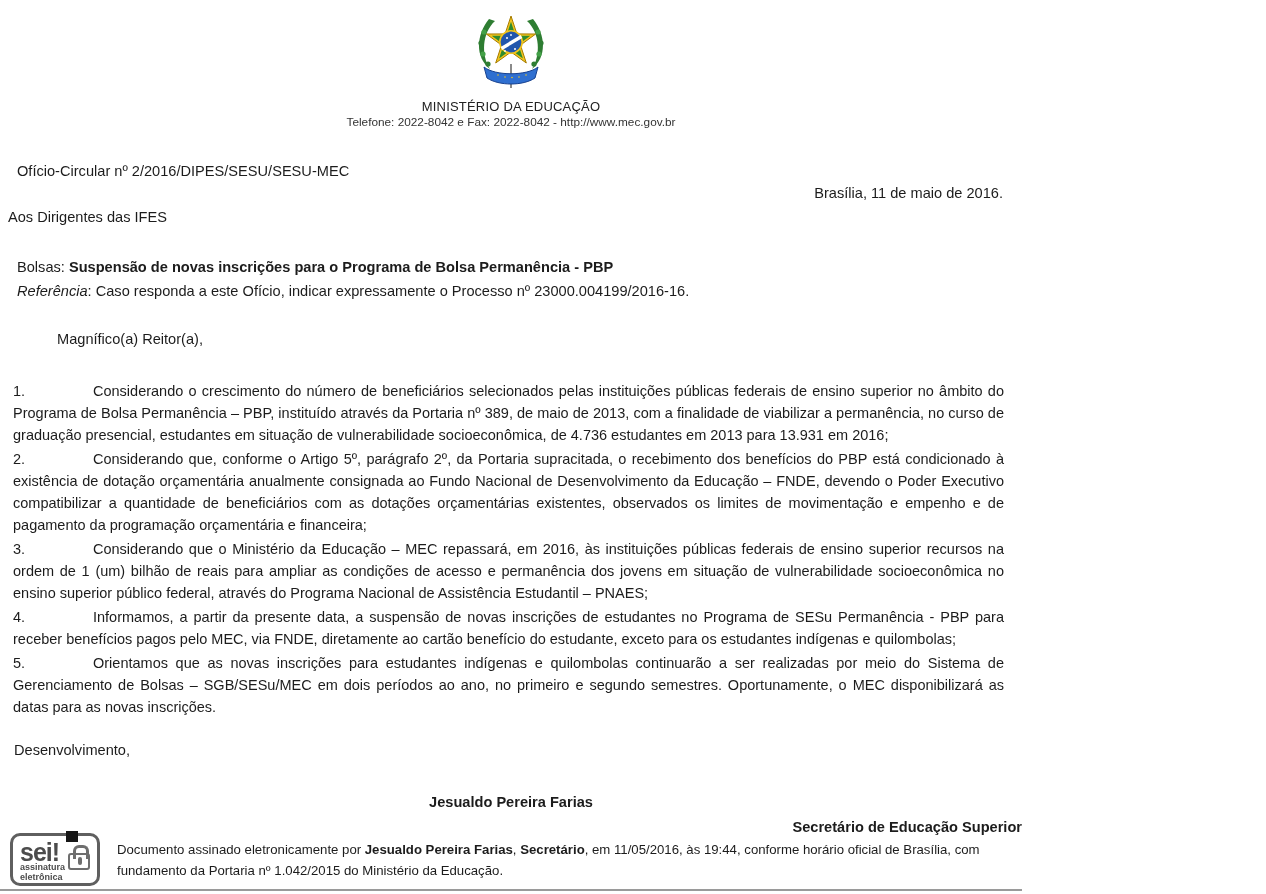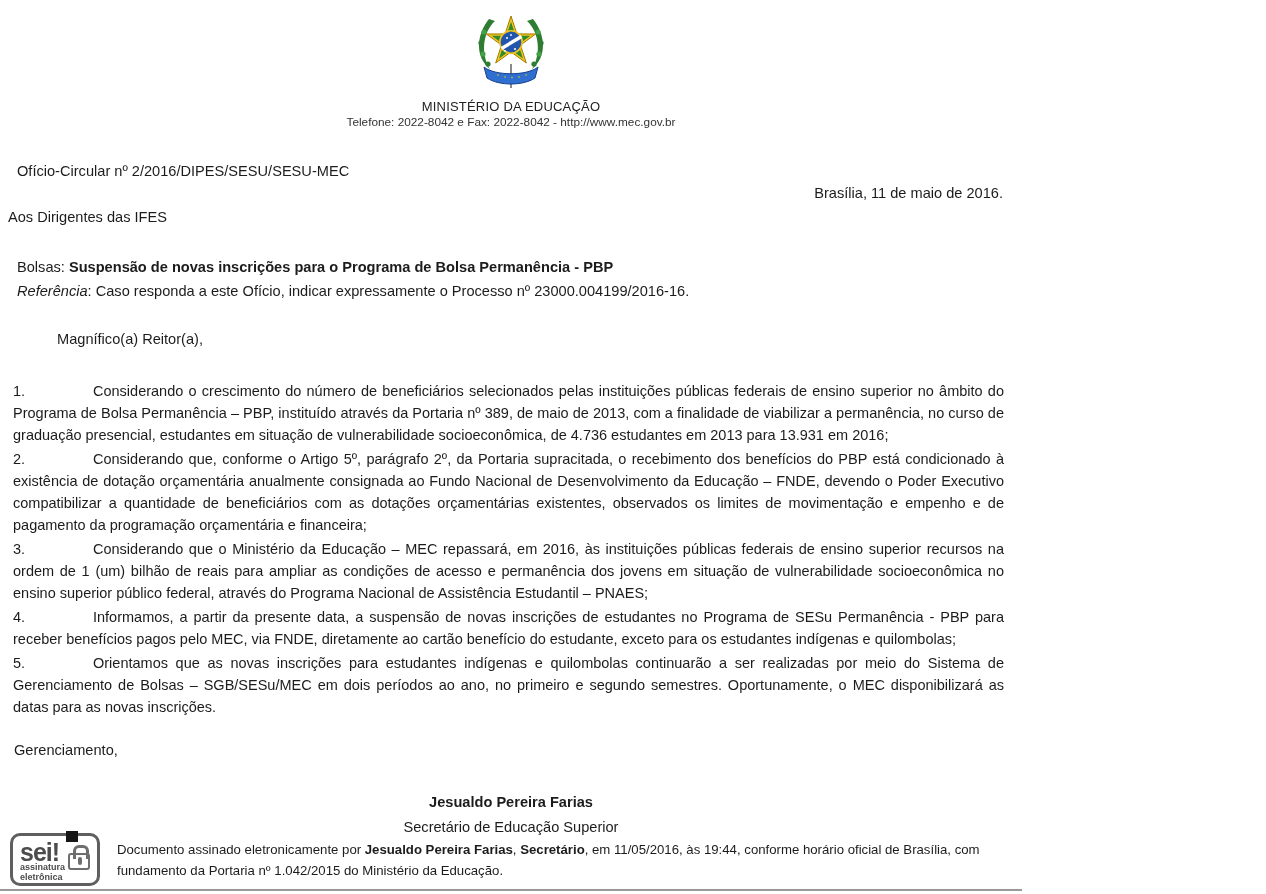--- a/index.html
+++ b/index.html
@@ -29,21 +29,21 @@
   .salutation { margin:32px 0 0 57px; font-size:14.6px; }
 
   
   .paras { margin:33px 18px 0 13px; }
   .para  { font-size:14.5px; line-height:22px; text-align:justify; margin-bottom:2px; }
   .para-num { display:inline-block; width:80px; }
 
   
   .closing    { margin:24px 0 0 14px; font-size:14.6px; }
   .signer     { margin-top:36px; text-align:center; font-size:14.6px; font-weight:bold; }
-  .signer-ttl { margin-top:9px;  text-align:center; font-size:14.6px; }
+  .signer-ttl { margin-top:9px;  text-align:right; font-size:14.6px;font-weight:bold; }
 
   
   .sig-footer { position:absolute; left:10px; right:20px; top:833px; display:flex; align-items:center; }
   .sei-box {
     position:relative; flex:0 0 auto; width:90px; height:53px;
     border:3px solid #5f5f5f; border-radius:10px; background:#fff;
     padding:5px 4px 0 7px;
   }
   .sei-tab { position:absolute; top:-5px; left:53px; width:12px; height:11px; background:#161616; }
   .sei-word { font-size:25px; font-weight:bold; color:#4c4c4c; line-height:22px; letter-spacing:-1px; }
@@ -116,21 +116,21 @@
   <div class="salutation">Magnífico(a) Reitor(a),</div>
 
   <div class="paras">
     <div class="para"><span class="para-num">1.</span><span>Considerando o crescimento do número de beneficiários selecionados pelas instituições públicas federais de ensino superior no âmbito do Programa de Bolsa Permanência – PBP, instituído através da Portaria nº 389, de maio de 2013, com a finalidade de viabilizar a permanência, no curso de graduação presencial, estudantes em situação de vulnerabilidade socioeconômica, de 4.736 estudantes em 2013 para 13.931 em 2016;</span></div>
     <div class="para"><span class="para-num">2.</span><span>Considerando que, conforme o Artigo 5º, parágrafo 2º, da Portaria supracitada, o recebimento dos benefícios do PBP está condicionado à existência de dotação orçamentária anualmente consignada ao Fundo Nacional de Desenvolvimento da Educação – FNDE, devendo o Poder Executivo compatibilizar a quantidade de beneficiários com as dotações orçamentárias existentes, observados os limites de movimentação e empenho e de pagamento da programação orçamentária e financeira;</span></div>
     <div class="para"><span class="para-num">3.</span><span>Considerando que o Ministério da Educação – MEC repassará, em 2016, às instituições públicas federais de ensino superior recursos na ordem de 1 (um) bilhão de reais para ampliar as condições de acesso e permanência dos jovens em situação de vulnerabilidade socioeconômica no ensino superior público federal, através do Programa Nacional de Assistência Estudantil – PNAES;</span></div>
     <div class="para"><span class="para-num">4.</span><span>Informamos, a partir da presente data, a suspensão de novas inscrições de estudantes no Programa de SESu Permanência - PBP para receber benefícios pagos pelo MEC, via FNDE, diretamente ao cartão benefício do estudante, exceto para os estudantes indígenas e quilombolas;</span></div>
     <div class="para"><span class="para-num">5.</span><span>Orientamos que as novas inscrições para estudantes indígenas e quilombolas continuarão a ser realizadas por meio do Sistema de Gerenciamento de Bolsas – SGB/SESu/MEC em dois períodos ao ano, no primeiro e segundo semestres. Oportunamente, o MEC disponibilizará as datas para as novas inscrições.</span></div>
   </div>
 
-  <div class="closing">Gerenciamento,</div>
+  <div class="closing">Desenvolvimento,</div>
   <div class="signer">Jesualdo Pereira Farias</div>
   <div class="signer-ttl">Secretário de Educação Superior</div>
 
   <div class="sig-footer">
     <div class="sei-box">
       <div class="sei-tab"></div>
       <div class="sei-word">sei!</div>
       <div class="sei-cap">assinatura</div>
       <div class="sei-cap">eletrônica</div>
       <div class="sei-lock"></div>

